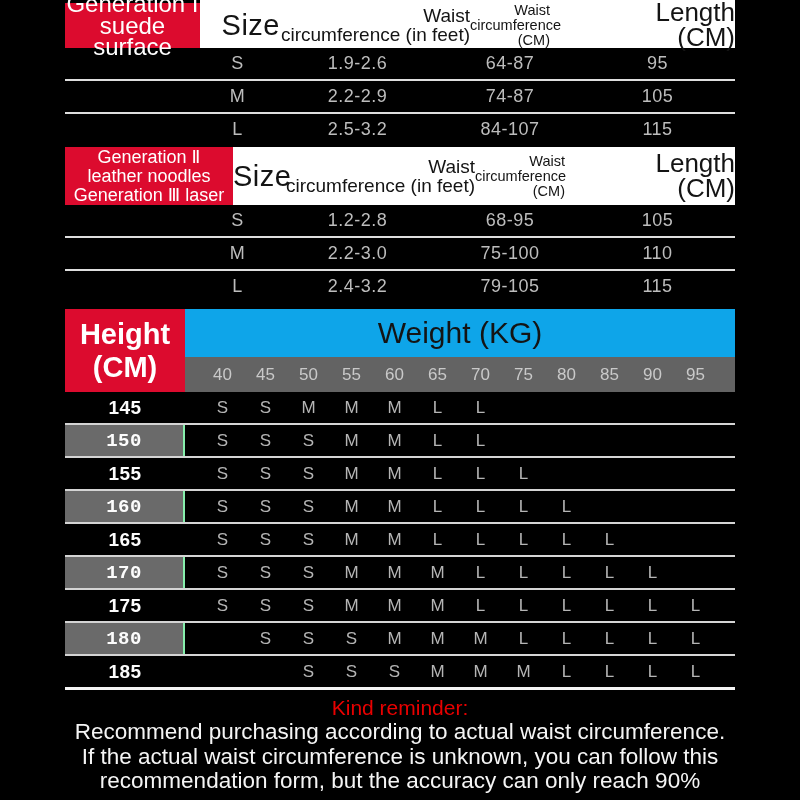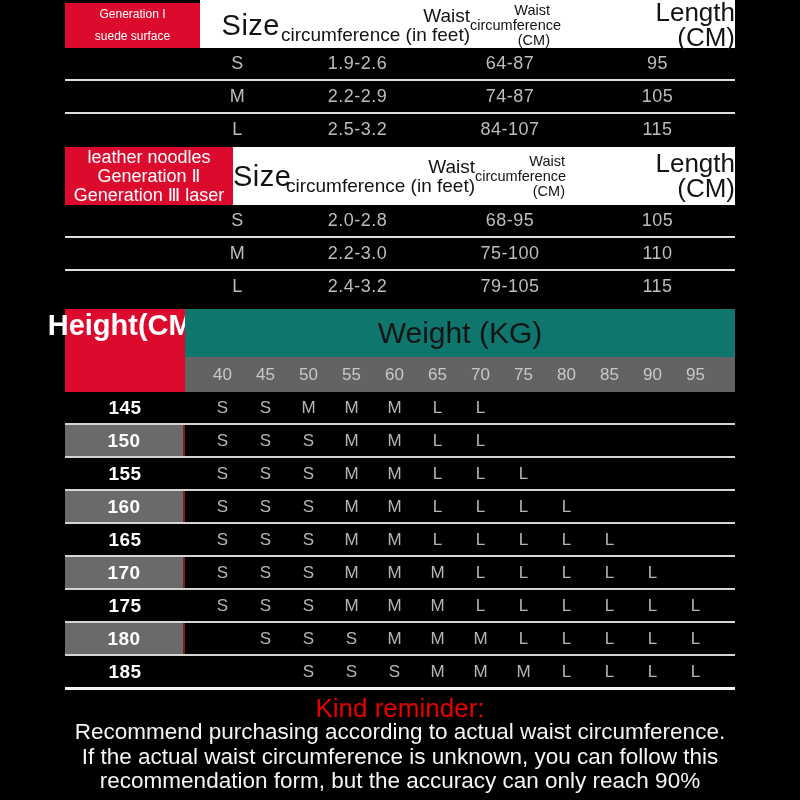--- a/index.html
+++ b/index.html
@@ -11,21 +11,21 @@
   .sheet{width:800px;height:800px;position:relative;background:#000;}
 
   
   .gen-table{margin:0 65px;width:670px;}
   .gen-head{display:flex;align-items:flex-end;}
   .gen-label{
     background:#dc0b2e;color:#fff;text-align:center;
     display:flex;flex-direction:column;justify-content:center;
     box-sizing:border-box;
   }
-  .gen-label-a{width:135px;height:45px;font-size:12px;line-height:21.5px;}
+  .gen-label-a{width:135px;height:45px;font-size:24px;line-height:21.5px;}
   .gen-label-b{width:168px;height:58px;font-size:18px;line-height:19px;}
   .head-band{background:#fff;color:#141414;display:grid;align-items:center;}
   .head-band-a{width:535px;height:48px;grid-template-columns:80px 190px 80px 185px;}
   .head-band-b{width:502px;height:58px;grid-template-columns:42px 200px 90px 170px;}
   .hcell{text-align:right;}
   .hcell .l{display:block;}
   .h-size{font-size:29px;font-weight:500;letter-spacing:.5px;}
   .h-feet{font-size:19px;line-height:19.5px;}
   .h-cm{font-size:14.5px;line-height:15px;}
   .h-len{font-size:26px;line-height:25px;}
@@ -38,48 +38,48 @@
   .g-rows .g-row:last-child{border-bottom:none;height:31px;}
   .g-rows .cell{text-align:center;color:#bdbdbd;font-size:18px;letter-spacing:.5px;}
 
   .gen-2{margin-top:2px;}
 
   
   .matrix{margin:7px 65px 0 65px;width:670px;border-bottom:3px solid #f4f4f4;}
   .m-head{display:flex;}
   .m-corner{
     width:120px;height:83px;background:#dc0b2e;color:#fff;text-align:center;
-    display:flex;justify-content:center;
+    display:flex;flex-direction:column;justify-content:center;
     font-size:29px;line-height:33px;font-weight:600;
   }
   .m-head-right{width:550px;}
   .m-weight-title{
-    height:48px;background:#0f766e;color:#141414;display:flex;align-items:center;justify-content:center;
+    height:48px;background:#0ea5e9;color:#141414;display:flex;align-items:center;justify-content:center;
     font-size:30px;font-weight:500;
   }
   .letter-grid{
     box-sizing:border-box;display:grid;grid-template-columns:repeat(12,43px);
     padding:0 18px 0 16px;align-items:center;height:100%;
   }
   .m-ticks{height:35px;background:#636363;}
   .m-ticks .tick{text-align:center;color:#c9c9c9;font-size:17px;font-weight:500;}
 
   .m-row{display:flex;height:33px;box-sizing:border-box;border-top:2px solid #d4d4d4;}
   .m-row:first-child{border-top:none;height:31px;}
   .m-label{
     width:120px;height:100%;box-sizing:border-box;display:flex;align-items:center;justify-content:center;
     color:#fcfcfc;font-size:19px;font-weight:600;letter-spacing:.5px;
   }
-  .m-row.shaded .m-label{background:#6a6a6a;border-right:2px solid #7f1d1d;}
+  .m-row.shaded .m-label{background:#6a6a6a;border-right:2px solid #86efac;font-family:Liberation Mono, monospace;}
   .m-cells{width:550px;height:100%;}
   .m-cell{text-align:center;color:#b5b5b5;font-size:17px;}
 
   
   .reminder{text-align:center;margin-top:6px;}
-  .reminder-title{color:#e80000;font-size:26px;line-height:24px;font-weight:500;}
+  .reminder-title{color:#e80000;font-size:21px;line-height:24px;font-weight:500;}
   .reminder-line{color:#f5f5f5;font-size:22.5px;line-height:24.5px;white-space:nowrap;}
 </style>
 </head>
 <body>
 
 <div class="sheet">
 
   <section class="gen-table gen-1">
     <div class="gen-head">
       <div class="gen-label gen-label-a">
@@ -123,22 +123,22 @@
           <div class="cell">2.5-3.2</div>
           <div class="cell">84-107</div>
           <div class="cell">115</div>
         </div>
       </div>
   </section>
 
   <section class="gen-table gen-2">
     <div class="gen-head">
       <div class="gen-label gen-label-b">
+        <span>Generation Ⅱ</span>
         <span>leather noodles</span>
-        <span>Generation Ⅱ</span>
         <span>Generation Ⅲ laser</span>
       </div>
       <div class="head-band head-band-b">
         <div class="hcell h-size">
           <span class="l">Size</span>
         </div>
         <div class="hcell h-feet">
           <span class="l">Waist</span>
           <span class="l">circumference (in feet)</span>
         </div>
@@ -149,21 +149,21 @@
         </div>
         <div class="hcell h-len">
           <span class="l">Length</span>
           <span class="l">(CM)</span>
         </div>
       </div>
     </div>
     <div class="g-rows">
         <div class="g-row">
           <div class="cell">S</div>
-          <div class="cell">2.0-2.8</div>
+          <div class="cell">1.2-2.8</div>
           <div class="cell">68-95</div>
           <div class="cell">105</div>
         </div>
         <div class="g-row">
           <div class="cell">M</div>
           <div class="cell">2.2-3.0</div>
           <div class="cell">75-100</div>
           <div class="cell">110</div>
         </div>
         <div class="g-row">

